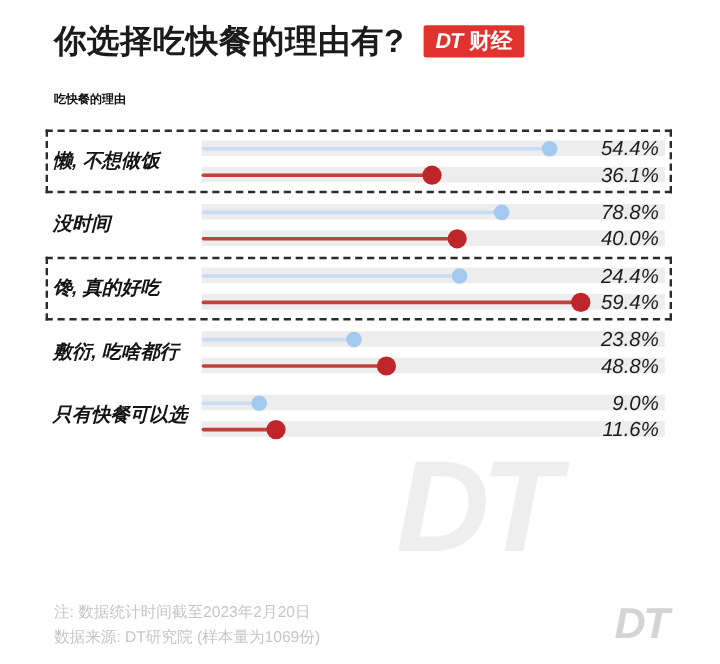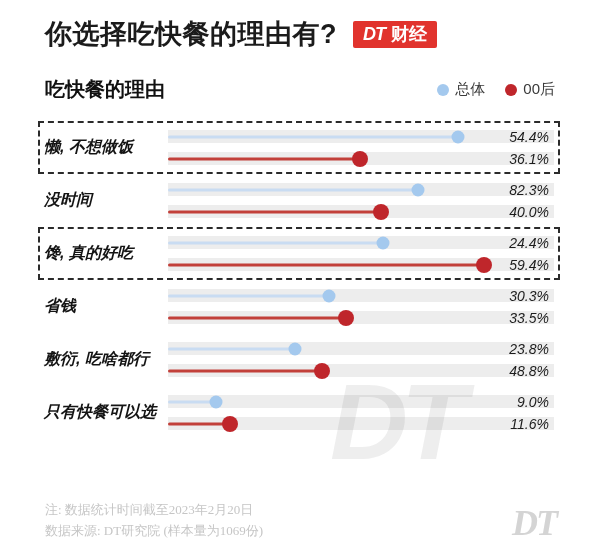--- a/index.html
+++ b/index.html
@@ -42,21 +42,21 @@
   .badge .dt { font-style: italic; letter-spacing: -1px; }
   
   .chart-head {
     display: flex;
     justify-content: space-between;
     align-items: center;
     padding: 0 45px;
     margin-top: 24px;
   }
   .chart-title {
-    font-size: 20px;
+    font-size: 10px;
     font-weight: bold;
     color: #111111;
   }
   .legend { display: flex; align-items: center; gap: 20px; }
   .legend-item { display: flex; align-items: center; gap: 6px; font-size: 15px; color: #3a3a3a; }
   .legend-dot { width: 12px; height: 12px; border-radius: 50%; }
   
   .rows { margin-top: 18px; padding: 0 44px 0 42px; position: relative; z-index: 1; font-style: italic; }
   .row {
     height: 53px;
@@ -94,21 +94,21 @@
     top: 50%;
     transform: translate(-50%, -50%);
     border-radius: 50%;
   }
   .s0 .dot { width: 13px; height: 13px; }
   .s1 .dot { width: 16px; height: 16px; }
   .val {
     position: absolute;
     right: 5px; top: 50%;
     transform: translateY(-50%);
-    font-size: 14px;
+    font-size: 17px;
     color: #1c1c1c;
     line-height: 1;
   }
   
   .watermark {
     position: absolute;
     left: 330px;
     top: 368px;
     z-index: 2;
     font-size: 108px;
@@ -118,22 +118,21 @@
     letter-spacing: -7px;
     color: rgba(40, 40, 40, 0.08);
     pointer-events: none;
   }
   
   .footer {
     position: absolute;
     left: 45px; right: 44px; bottom: 12px;
     display: flex;
     justify-content: space-between;
-    align-items: flex-end;
-    font-family: Liberation Serif, serif;
+    align-items: center;
   }
   .notes { font-size: 13px; line-height: 21px; color: #c6c6c6; }
   .logo {
     font-size: 36px;
     font-weight: bold;
     font-style: italic;
     letter-spacing: -2px;
     color: #d4d4d4;
     line-height: 1;
   }
@@ -146,30 +145,20 @@
   <div class="header">
     <h1 class="title">你选择吃快餐的理由有?</h1>
     <div class="badge">
       <span class="dt">DT</span>
       <span>财经</span>
     </div>
   </div>
 
   <div class="chart-head">
     <div class="chart-title">吃快餐的理由</div>
-    <div class="legend">
-      <div class="legend-item">
-        <span class="legend-dot" style="background: rgb(164, 201, 238);"></span>
-        <span>总体</span>
-      </div>
-      <div class="legend-item">
-        <span class="legend-dot" style="background: rgb(191, 38, 43);"></span>
-        <span>00后</span>
-      </div>
-    </div>
   </div>
 
   <div class="rows" id="rows">
     <div class="row hl">
       <div class="cat">懒, 不想做饭</div>
       <div class="bars">
         <div class="track s0">
           <div class="line" style="width: 75.0345%; background: rgb(201, 220, 242);"></div>
           <div class="dot" style="left: 75.0345%; background: rgb(164, 201, 238);"></div>
           <div class="val">54.4%</div>
@@ -182,21 +171,21 @@
       </div>
     </div>
 
 
     <div class="row">
       <div class="cat">没时间</div>
       <div class="bars">
         <div class="track s0">
           <div class="line" style="width: 64.6897%; background: rgb(201, 220, 242);"></div>
           <div class="dot" style="left: 64.6897%; background: rgb(164, 201, 238);"></div>
-          <div class="val">82.3%</div>
+          <div class="val">78.8%</div>
         </div>
         <div class="track s1">
           <div class="line" style="width: 55.1724%; background: rgb(194, 64, 58);"></div>
           <div class="dot" style="left: 55.1724%; background: rgb(191, 38, 43);"></div>
           <div class="val">40.0%</div>
         </div>
       </div>
     </div>
 
     <div class="row hl">
@@ -208,35 +197,20 @@
           <div class="val">24.4%</div>
         </div>
         <div class="track s1">
           <div class="line" style="width: 81.931%; background: rgb(194, 64, 58);"></div>
           <div class="dot" style="left: 81.931%; background: rgb(191, 38, 43);"></div>
           <div class="val">59.4%</div>
         </div>
       </div>
     </div>
 
-    <div class="row">
-      <div class="cat">省钱</div>
-      <div class="bars">
-        <div class="track s0">
-          <div class="line" style="width: 41.7931%; background: rgb(201, 220, 242);"></div>
-          <div class="dot" style="left: 41.7931%; background: rgb(164, 201, 238);"></div>
-          <div class="val">30.3%</div>
-        </div>
-        <div class="track s1">
-          <div class="line" style="width: 46.2069%; background: rgb(194, 64, 58);"></div>
-          <div class="dot" style="left: 46.2069%; background: rgb(191, 38, 43);"></div>
-          <div class="val">33.5%</div>
-        </div>
-      </div>
-    </div>
 
     <div class="row">
       <div class="cat">敷衍, 吃啥都行</div>
       <div class="bars">
         <div class="track s0">
           <div class="line" style="width: 32.8276%; background: rgb(201, 220, 242);"></div>
           <div class="dot" style="left: 32.8276%; background: rgb(164, 201, 238);"></div>
           <div class="val">23.8%</div>
         </div>
         <div class="track s1">

